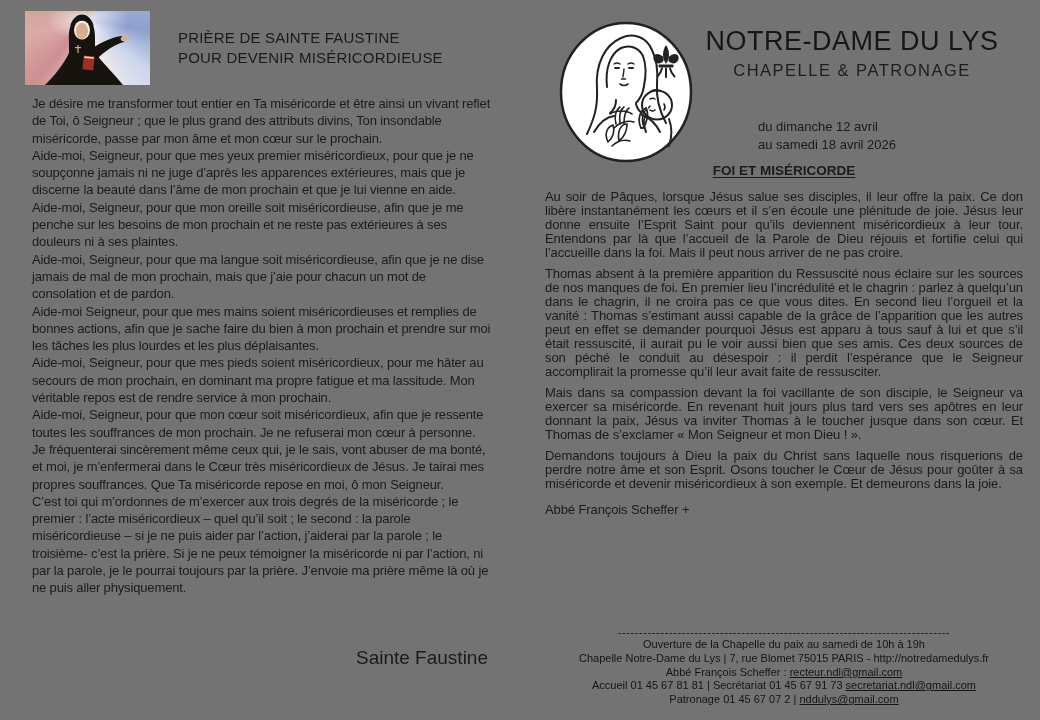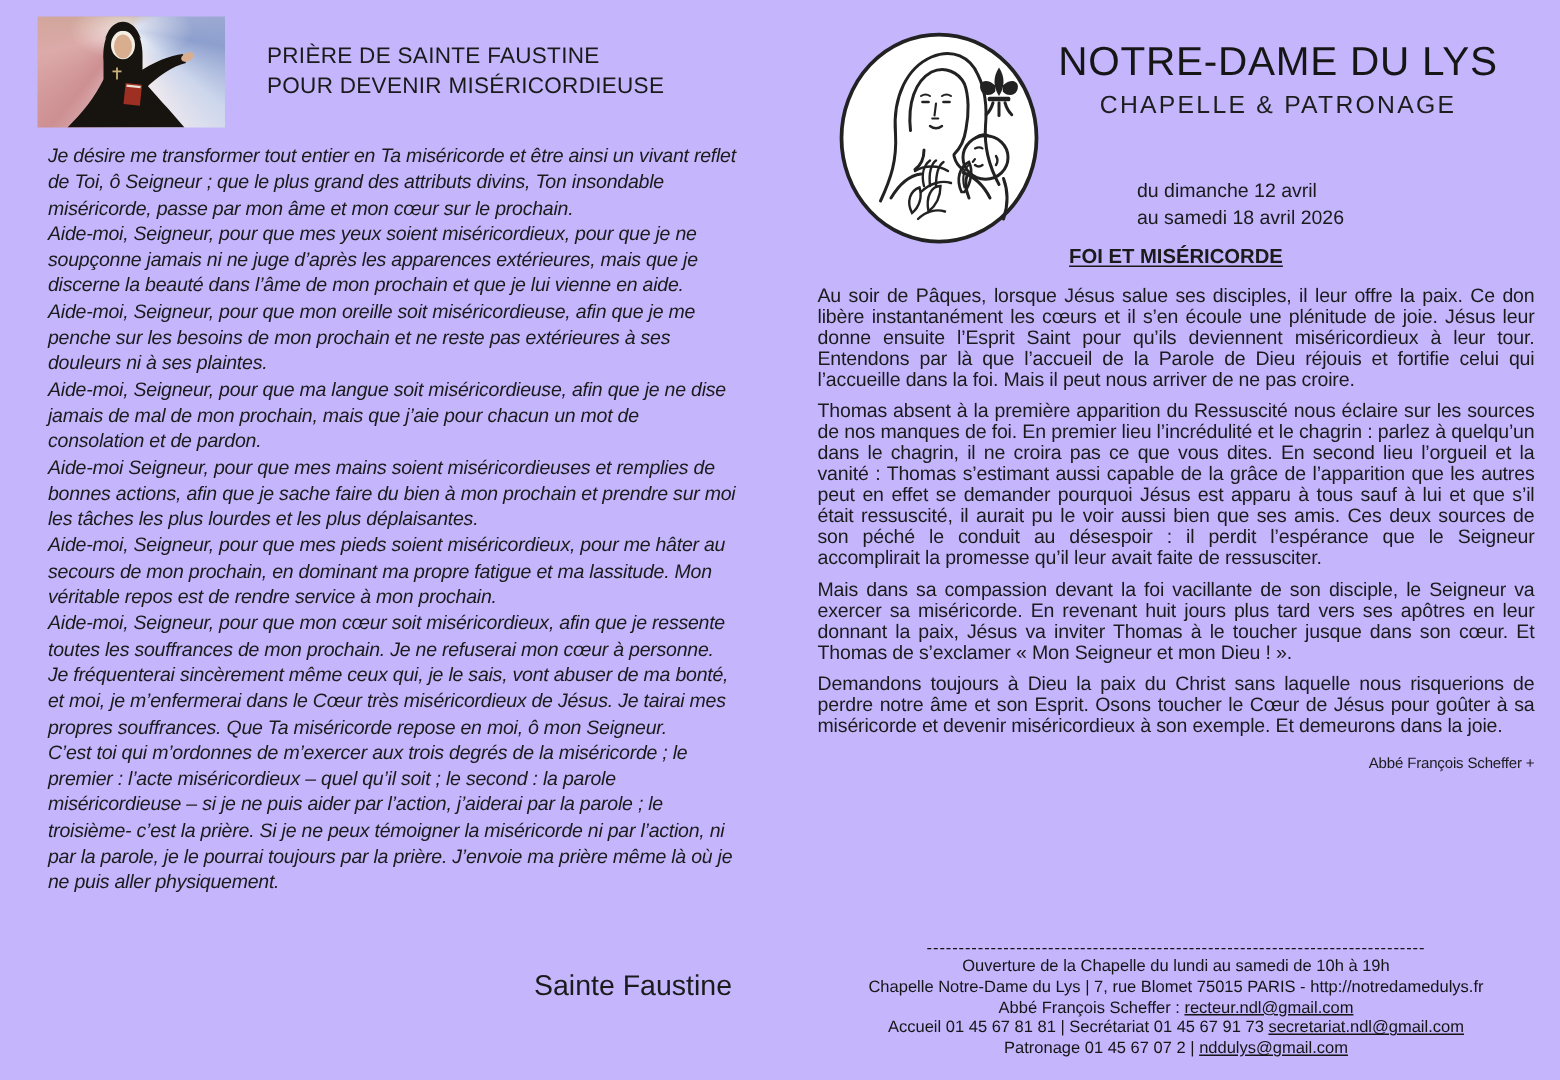--- a/index.html
+++ b/index.html
@@ -1,17 +1,17 @@
 <!DOCTYPE html>
 <html><head>
 <meta charset="utf-8">
 <style>
   html,body{margin:0;padding:0;background:#ffffff;}
   .page{
-    position:relative;width:1040px;height:720px;background:#c4b5fd;overflow:hidden;
+    position:relative;width:1040px;height:720px;background:#737373;overflow:hidden;
     font-family:"Liberation Sans","DejaVu Sans",sans-serif;color:#1b1b1b;
   }
   .abs{position:absolute;}
 
   
   .faustine{
     left:25px;top:11px;width:125px;height:74px;
     background:
       radial-gradient(ellipse 60% 50% at 50% 12%, rgba(255,255,255,.75), rgba(255,255,255,0) 55%),
       conic-gradient(from 10deg at 50% 12%,
@@ -20,21 +20,21 @@
   }
   .faustine svg{display:block;width:125px;height:74px;}
   .left-title{
     left:178px;top:28px;width:320px;
     font-size:15px;line-height:20px;letter-spacing:.2px;color:#1a1a1a;
   }
   .left-body{
     left:32px;top:95px;width:460px;
     font-size:13px;line-height:17.3px;letter-spacing:-.15px;text-align:left;
   }
-  .left-body p{margin:0;font-style:italic;}
+  .left-body p{margin:0;}
   .left-signature{
     left:32px;top:647px;width:456px;text-align:right;font-size:19px;
   }
 
   
   .logo{left:556px;top:20px;width:140px;height:144px;}
   .org-name{
     left:672px;top:26px;width:360px;text-align:center;
     font-size:27px;letter-spacing:.5px;color:#161616;
   }
@@ -49,21 +49,21 @@
   .article-title{
     left:545px;top:163px;width:478px;text-align:center;
     font-size:13.5px;font-weight:700;text-decoration:underline;text-underline-offset:2px;
   }
   .right-body{
     left:545px;top:190px;width:478px;
     font-size:13px;line-height:14px;letter-spacing:-.1px;text-align:justify;
   }
   .right-body p{margin:0 0 7px 0;}
   .right-signature{
-    margin-top:12px;text-align:right;font-size:10px;
+    margin-top:12px;text-align:left;font-size:13px;
   }
   .footer{
     left:545px;top:626px;width:478px;text-align:center;
     font-size:11px;line-height:13.8px;color:#151515;
   }
   .footer .divider{letter-spacing:.6px;line-height:12px;white-space:nowrap;overflow:hidden;}
   .footer a{color:#151515;text-decoration:underline;cursor:pointer;}
 </style>
 </head>
 <body>
@@ -93,21 +93,21 @@
     </svg>
   </div>
 
   <div class="abs left-title">
     <div>PRIÈRE DE SAINTE FAUSTINE</div>
     <div>POUR DEVENIR MISÉRICORDIEUSE</div>
   </div>
 
   <div class="abs left-body">
     <p>Je désire me transformer tout entier en Ta miséricorde et être ainsi un vivant reflet de Toi, ô Seigneur ; que le plus grand des attributs divins, Ton insondable miséricorde, passe par mon âme et mon cœur sur le prochain.</p>
-    <p>Aide-moi, Seigneur, pour que mes yeux soient miséricordieux, pour que je ne soupçonne jamais ni ne juge d’après les apparences extérieures, mais que je discerne la beauté dans l’âme de mon prochain et que je lui vienne en aide.</p>
+    <p>Aide-moi, Seigneur, pour que mes yeux premier miséricordieux, pour que je ne soupçonne jamais ni ne juge d’après les apparences extérieures, mais que je discerne la beauté dans l’âme de mon prochain et que je lui vienne en aide.</p>
     <p>Aide-moi, Seigneur, pour que mon oreille soit miséricordieuse, afin que je me penche sur les besoins de mon prochain et ne reste pas extérieures à ses douleurs ni à ses plaintes.</p>
     <p>Aide-moi, Seigneur, pour que ma langue soit miséricordieuse, afin que je ne dise jamais de mal de mon prochain, mais que j’aie pour chacun un mot de consolation et de pardon.</p>
     <p>Aide-moi Seigneur, pour que mes mains soient miséricordieuses et remplies de bonnes actions, afin que je sache faire du bien à mon prochain et prendre sur moi les tâches les plus lourdes et les plus déplaisantes.</p>
     <p>Aide-moi, Seigneur, pour que mes pieds soient miséricordieux, pour me hâter au secours de mon prochain, en dominant ma propre fatigue et ma lassitude. Mon véritable repos est de rendre service à mon prochain.</p>
     <p>Aide-moi, Seigneur, pour que mon cœur soit miséricordieux, afin que je ressente toutes les souffrances de mon prochain. Je ne refuserai mon cœur à personne. Je fréquenterai sincèrement même ceux qui, je le sais, vont abuser de ma bonté, et moi, je m’enfermerai dans le Cœur très miséricordieux de Jésus. Je tairai mes propres souffrances. Que Ta miséricorde repose en moi, ô mon Seigneur.</p>
     <p>C’est toi qui m’ordonnes de m’exercer aux trois degrés de la miséricorde ; le premier : l’acte miséricordieux – quel qu’il soit ; le second : la parole miséricordieuse – si je ne puis aider par l’action, j’aiderai par la parole ; le troisième- c’est la prière. Si je ne peux témoigner la miséricorde ni par l’action, ni par la parole, je le pourrai toujours par la prière. J’envoie ma prière même là où je ne puis aller physiquement.</p>
   </div>
 
   <div class="abs left-signature">Sainte Faustine</div>
 
@@ -182,20 +182,20 @@
   <div class="abs right-body">
     <p>Au soir de Pâques, lorsque Jésus salue ses disciples, il leur offre la paix. Ce don libère instantanément les cœurs et il s’en écoule une plénitude de joie. Jésus leur donne ensuite l’Esprit Saint pour qu’ils deviennent miséricordieux à leur tour. Entendons par là que l’accueil de la Parole de Dieu réjouis et fortifie celui qui l’accueille dans la foi. Mais il peut nous arriver de ne pas croire.</p>
     <p>Thomas absent à la première apparition du Ressuscité nous éclaire sur les sources de nos manques de foi. En premier lieu l’incrédulité et le chagrin : parlez à quelqu’un dans le chagrin, il ne croira pas ce que vous dites. En second lieu l’orgueil et la vanité : Thomas s’estimant aussi capable de la grâce de l’apparition que les autres peut en effet se demander pourquoi Jésus est apparu à tous sauf à lui et que s’il était ressuscité, il aurait pu le voir aussi bien que ses amis. Ces deux sources de son péché le conduit au désespoir : il perdit l’espérance que le Seigneur accomplirait la promesse qu’il leur avait faite de ressusciter.</p>
     <p>Mais dans sa compassion devant la foi vacillante de son disciple, le Seigneur va exercer sa miséricorde. En revenant huit jours plus tard vers ses apôtres en leur donnant la paix, Jésus va inviter Thomas à le toucher jusque dans son cœur. Et Thomas de s’exclamer « Mon Seigneur et mon Dieu ! ».</p>
     <p>Demandons toujours à Dieu la paix du Christ sans laquelle nous risquerions de perdre notre âme et son Esprit. Osons toucher le Cœur de Jésus pour goûter à sa miséricorde et devenir miséricordieux à son exemple. Et demeurons dans la joie.</p>
     <div class="right-signature">Abbé François Scheffer +</div>
   </div>
 
   <div class="abs footer">
     <div class="divider">------------------------------------------------------------------------------</div>
-    <div>Ouverture de la Chapelle du lundi au samedi de 10h à 19h</div>
+    <div>Ouverture de la Chapelle du paix au samedi de 10h à 19h</div>
     <div>Chapelle Notre-Dame du Lys | 7, rue Blomet 75015 PARIS - http://notredamedulys.fr</div>
     <div><span>Abbé François Scheffer : </span><a>recteur.ndl@gmail.com</a></div>
     <div><span>Accueil 01 45 67 81 81 | Secrétariat 01 45 67 91 73 </span><a>secretariat.ndl@gmail.com</a></div>
     <div><span>Patronage 01 45 67 07 2 | </span><a>nddulys@gmail.com</a></div>
   </div>
 
 </div>
 
 </body></html>

